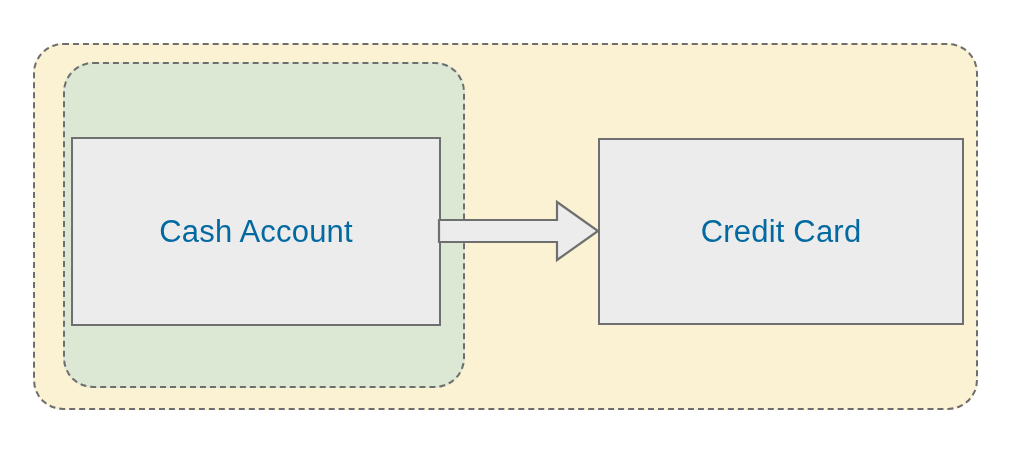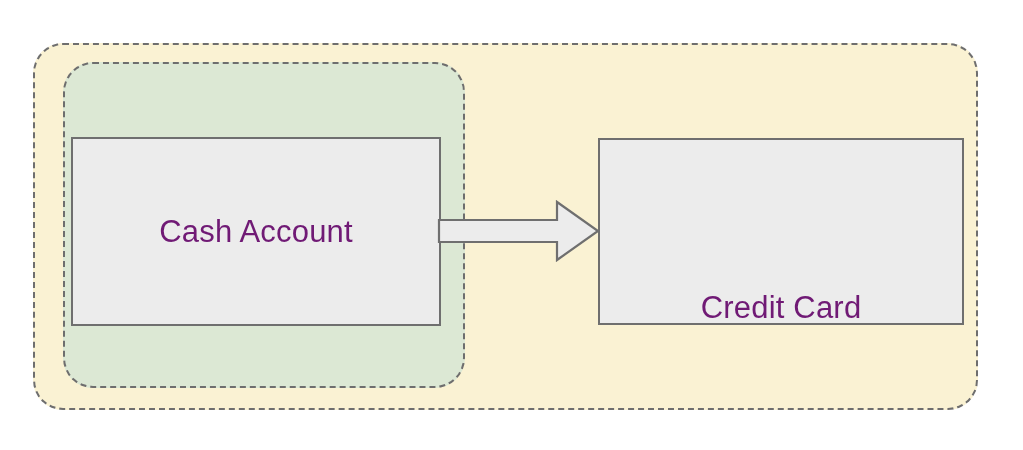--- a/index.html
+++ b/index.html
@@ -50,38 +50,37 @@
     background: #ececec;
     border: 2px solid #6f6f6f;
     display: flex;
     align-items: center;
     justify-content: center;
   }
   .node-label {
     font-family: "Liberation Sans", sans-serif;
     font-size: 31px;
     font-weight: 400;
-    color: #701a75;
+    color: #0369a1;
     letter-spacing: 0.2px;
     line-height: 1;
     white-space: nowrap;
     user-select: none;
   }
   #node-cash-account {
     left: 71px;
     top: 137px;
     width: 370px;
     height: 189px;
   }
   #node-credit-card {
     left: 598px;
     top: 138px;
     width: 366px;
     height: 187px;
-    align-items: flex-end;
   }
 
   
   #arrow-cash-to-credit {
     position: absolute;
     left: 438px;
     top: 200px;
     width: 162px;
     height: 62px;
     overflow: visible;

